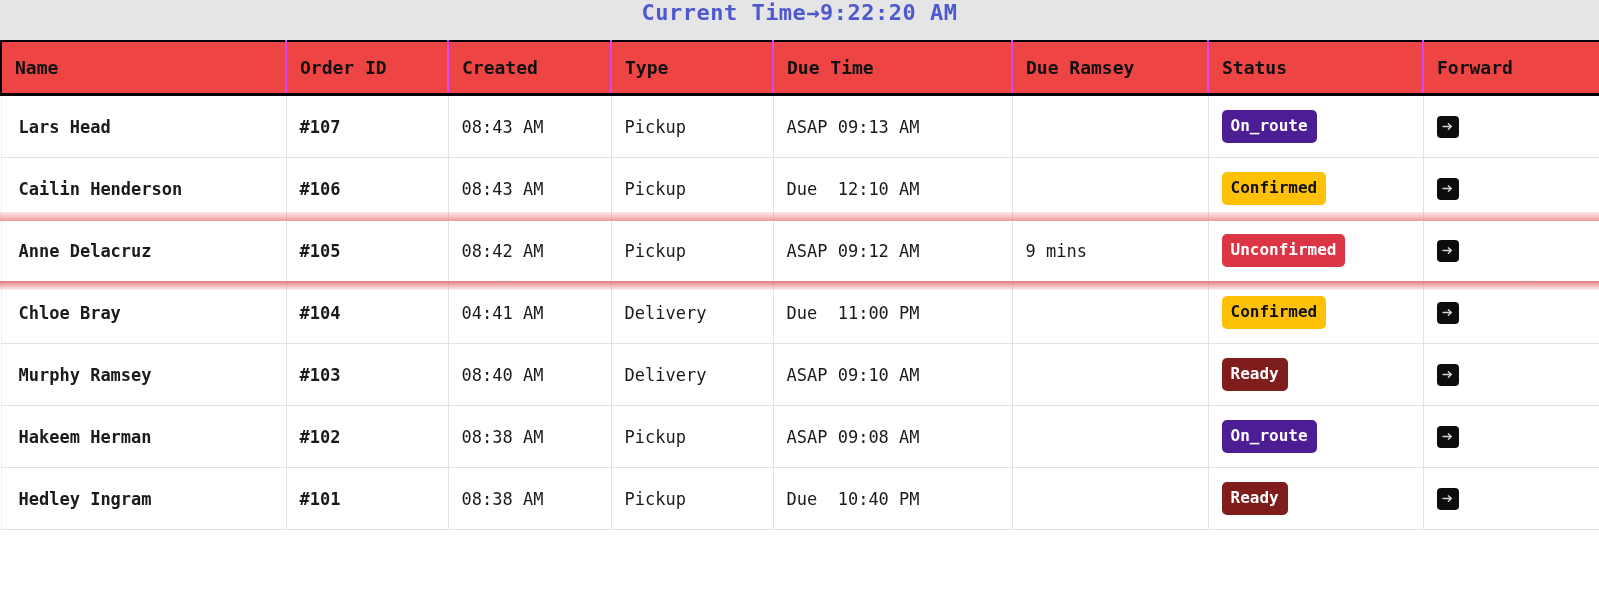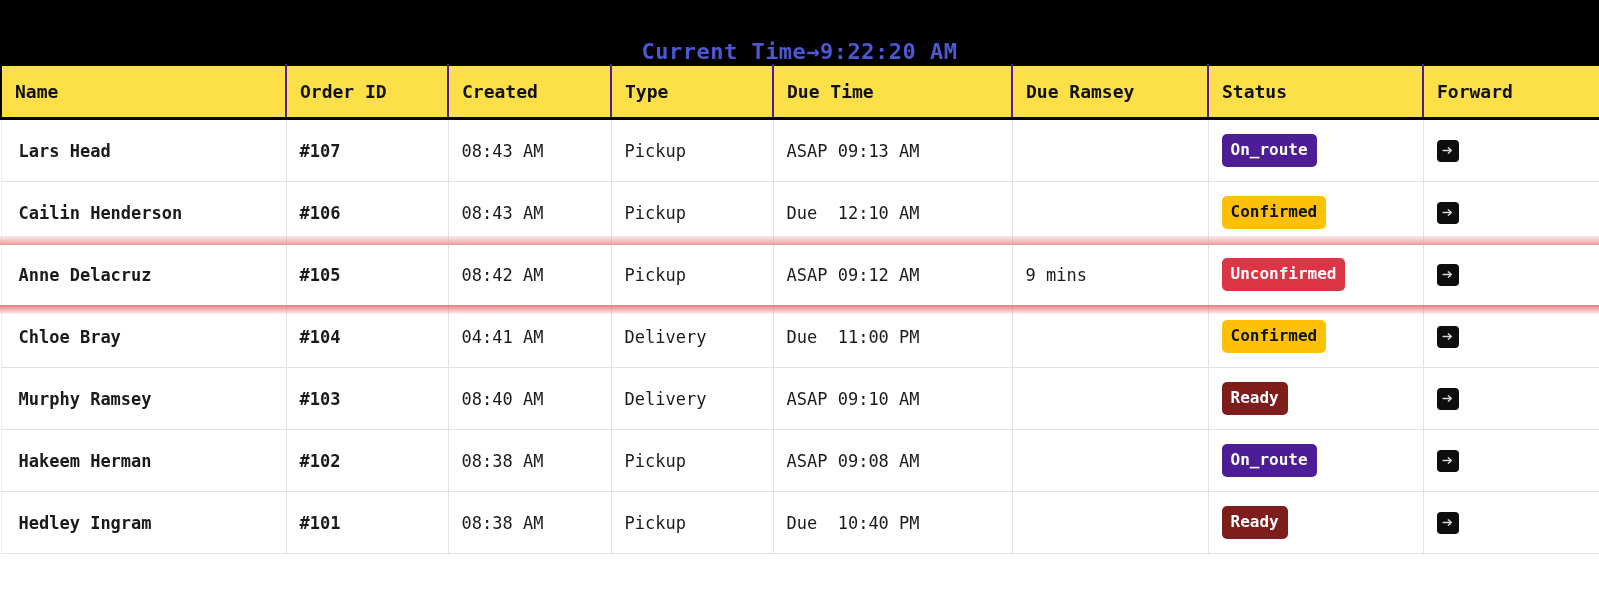--- a/index.html
+++ b/index.html
@@ -18,25 +18,25 @@
   .page {
     width: 1599px;
     height: 599px;
     position: relative;
     background: #ffffff;
     box-sizing: border-box;
   }
 
   
   .title-bar {
-    height: 64px;
+    height: 40px;
     display: flex;
-    align-items: flex-end;
+    align-items: flex-start;
     justify-content: center;
-    background: #000000;
+    background: #e5e5e5;
   }
   .title-text {
     font-family: "DejaVu Sans Mono", "Liberation Mono", monospace;
     font-size: 22px;
     font-weight: bold;
     color: #4e58cf;
     letter-spacing: 0.5px;
     white-space: pre;
   }
 
@@ -59,29 +59,29 @@
   col.c-name     { width: 285px; }
   col.c-order    { width: 162px; }
   col.c-created  { width: 163px; }
   col.c-type     { width: 162px; }
   col.c-duetime  { width: 239px; }
   col.c-duepass  { width: 196px; }
   col.c-status   { width: 215px; }
   col.c-forward  { width: 368px; }
 
   table.orders thead th {
-    background: #fde047;
+    background: #ef4444;
     color: #111111;
     font-size: 18px;
     font-weight: bold;
     text-align: left;
     padding: 15px 0 15px 13px;
     border-top: 2px solid #000000;
     border-bottom: 3px solid #000000;
-    border-right: 2px solid #4c1d95;
+    border-right: 2px solid #d946ef;
     box-sizing: border-box;
     white-space: nowrap;
     letter-spacing: 0px;
   }
   table.orders thead th:first-child {
     border-left: 2px solid #000000;
   }
 
   table.orders tbody td {
     font-size: 17px;

